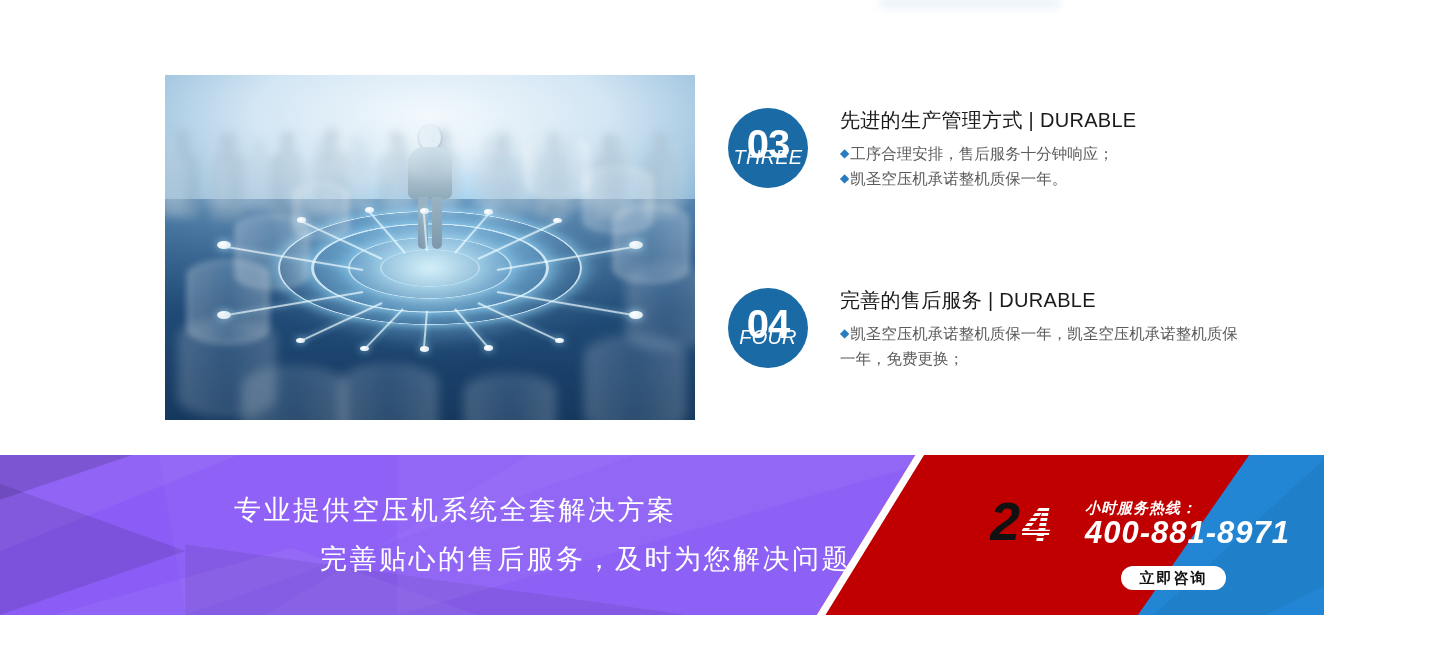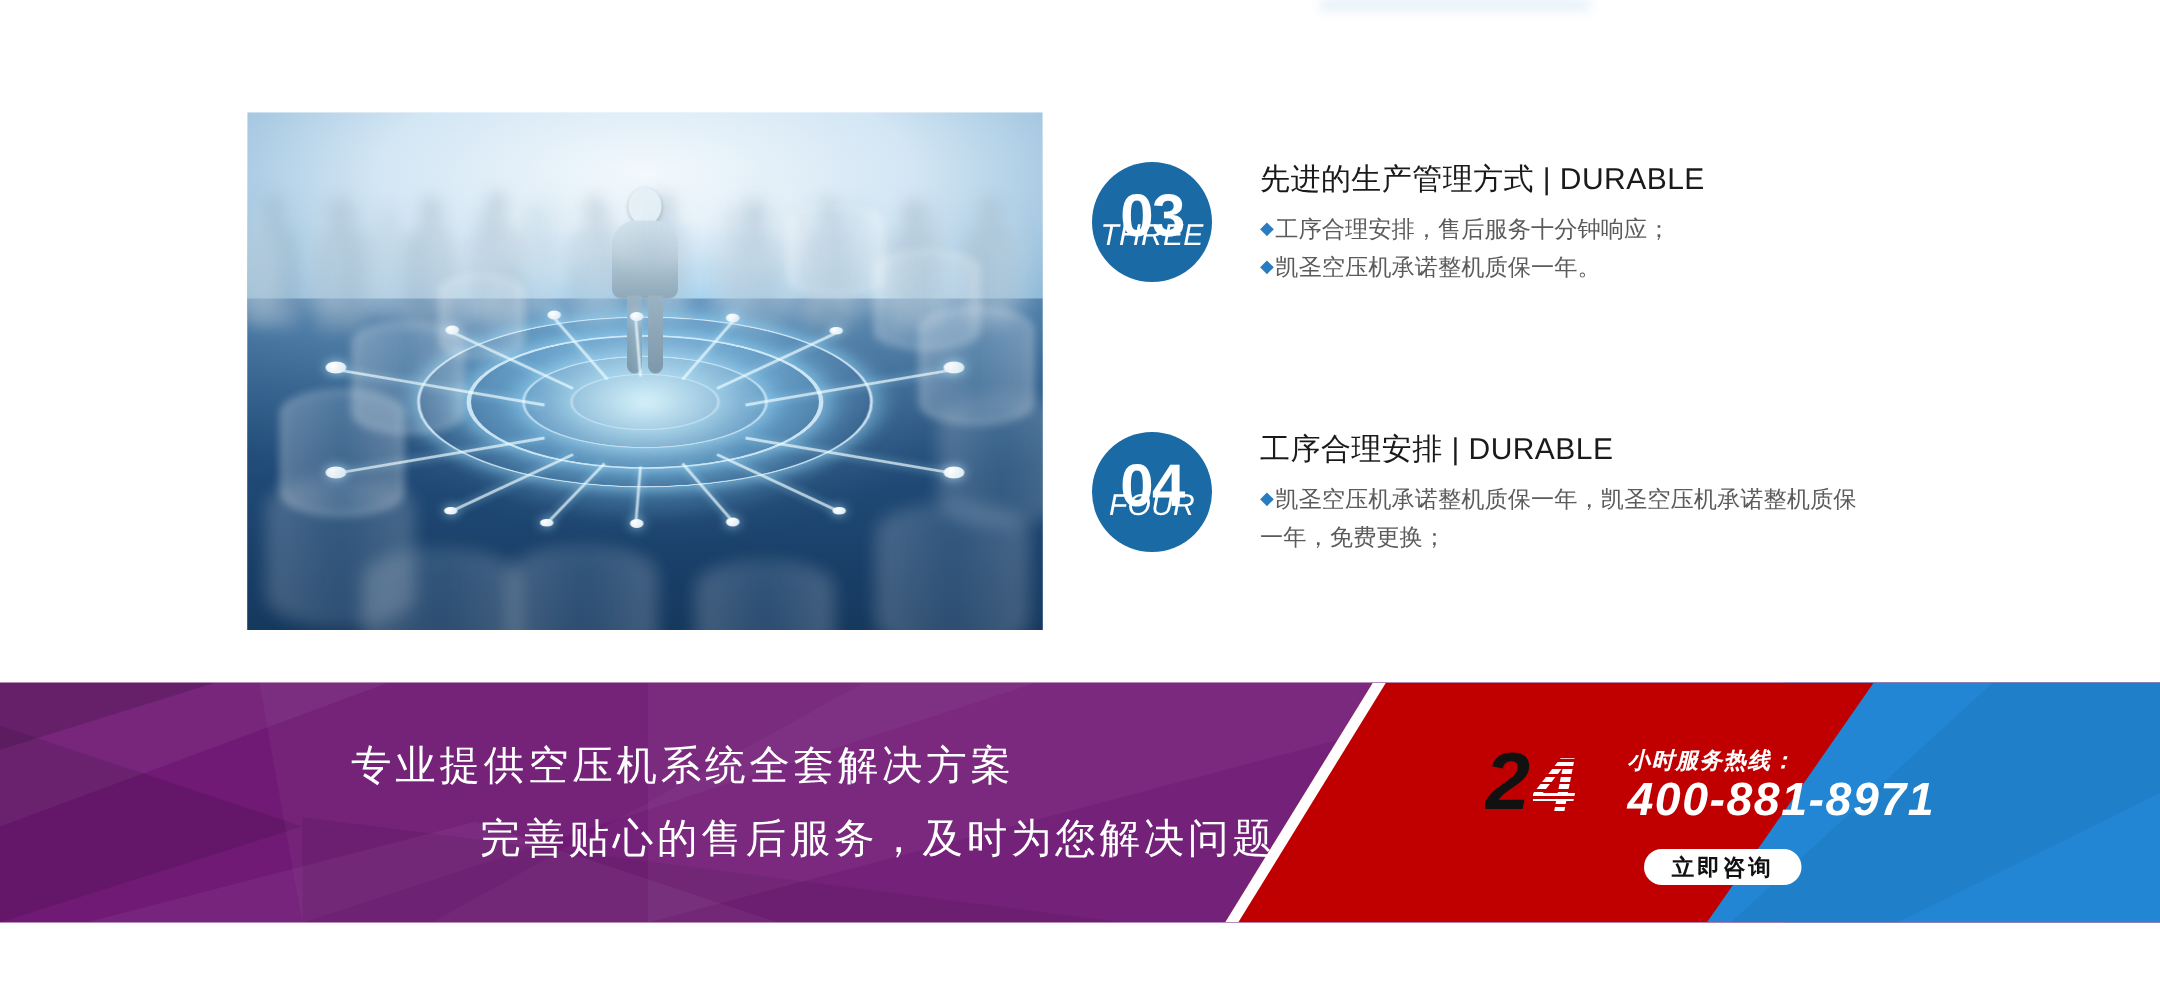--- a/index.html
+++ b/index.html
@@ -99,21 +99,21 @@
     white-space:nowrap;line-height:1.25;
   }
   .f-lines{margin-top:8px;}
   .f-line{
     font-size:15.5px;color:#5b5b5b;line-height:1.62;
     text-indent:0;
   }
   .bullet{color:#2a7cc0;font-size:12px;vertical-align:2px;margin-right:1px;}
 
   
-  .banner{position:absolute;left:0;top:455px;width:1440px;height:160px;overflow:hidden;background:#701a75;}
+  .banner{position:absolute;left:0;top:455px;width:1324px;height:160px;overflow:hidden;background:#8b5cf6;}
   .banner .facet{position:absolute;}
   .banner-blue-bright{
     position:absolute;right:0;top:0;width:250px;height:100%;
     background:#2286d4;
   }
   .red-wedge{
     position:absolute;left:0;top:0;width:100%;height:100%;
     background:#c00000;
     clip-path:polygon(34.0% 0%, 100% 0%, 100% 100%, 21.6% 100%);
     left:645px;width:795px;
@@ -166,21 +166,21 @@
   .hl-label{
     color:#ffffff;font-size:15px;font-style:italic;font-weight:700;
     letter-spacing:1px;line-height:1.1;margin-bottom:1px;
   }
   .hl-phone{
     color:#ffffff;font-size:31px;font-style:italic;font-weight:700;
     letter-spacing:1px;line-height:1;white-space:nowrap;
     font-family:"Liberation Sans","DejaVu Sans",sans-serif;
   }
   .consult-btn{
-    position:absolute;left:1096px;top:566px;
+    position:absolute;left:1121px;top:566px;
     width:105px;height:24px;border-radius:13px;background:#fff;
     display:flex;align-items:center;justify-content:center;
     color:#111;font-size:15px;font-weight:700;letter-spacing:2px;
     cursor:pointer;
   }
 </style>
 </head>
 <body>
 
 <div id="page">
@@ -413,21 +413,21 @@
       </div>
     </div>
   </div>
 
   <div class="feature" style="left:728px;top:288px;">
     <div class="badge">
       <div class="num">04</div>
       <div class="word">FOUR</div>
     </div>
     <div class="f-body">
-      <div class="f-title">工序合理安排 | DURABLE</div>
+      <div class="f-title">完善的售后服务 | DURABLE</div>
       <div class="f-lines" style="width:402px;">
         <div class="f-line"><span class="bullet">◆</span><span>凯圣空压机承诺整机质保一年，凯圣空压机承诺整机质保一年，免费更换；</span></div>
       </div>
     </div>
   </div>
 
   <div class="banner">
     <div id="facets">
         <div class="facet" style="left: 0px; top: 0px; width: 100%; height: 100%; background: rgba(255, 255, 255, 0.055); clip-path: polygon(0% 0%, 18% 0%, 0% 60%);"></div>
         <div class="facet" style="left: 0px; top: 0px; width: 100%; height: 100%; background: rgba(0, 0, 0, 0.1); clip-path: polygon(0% 18%, 14% 60%, 0% 100%);"></div>

